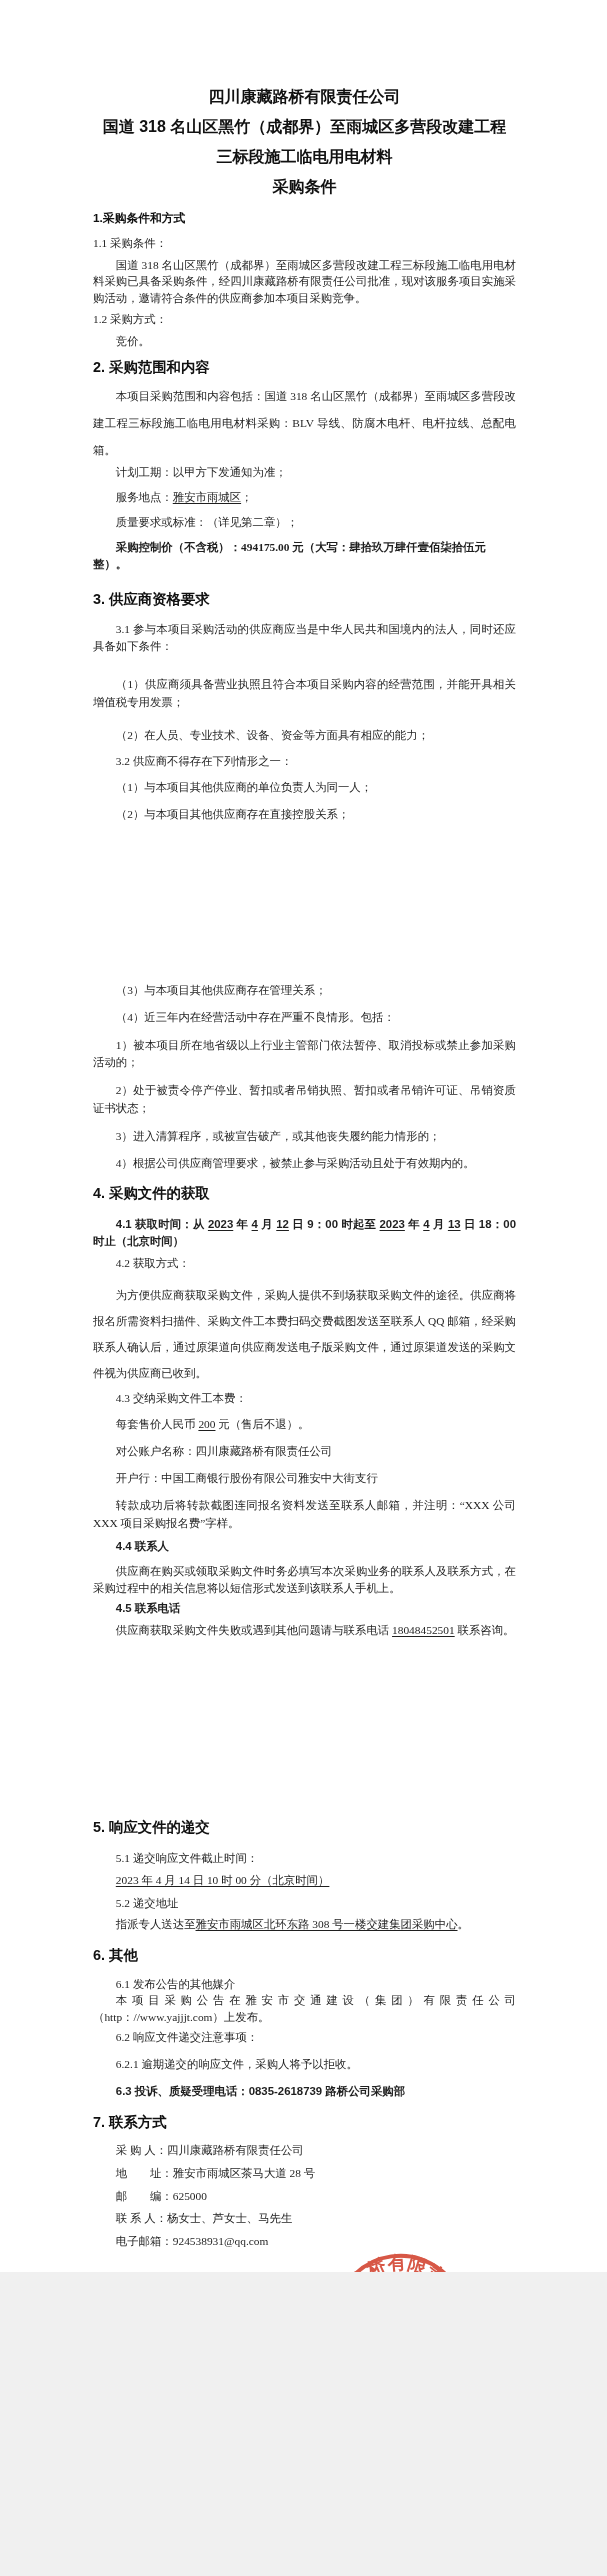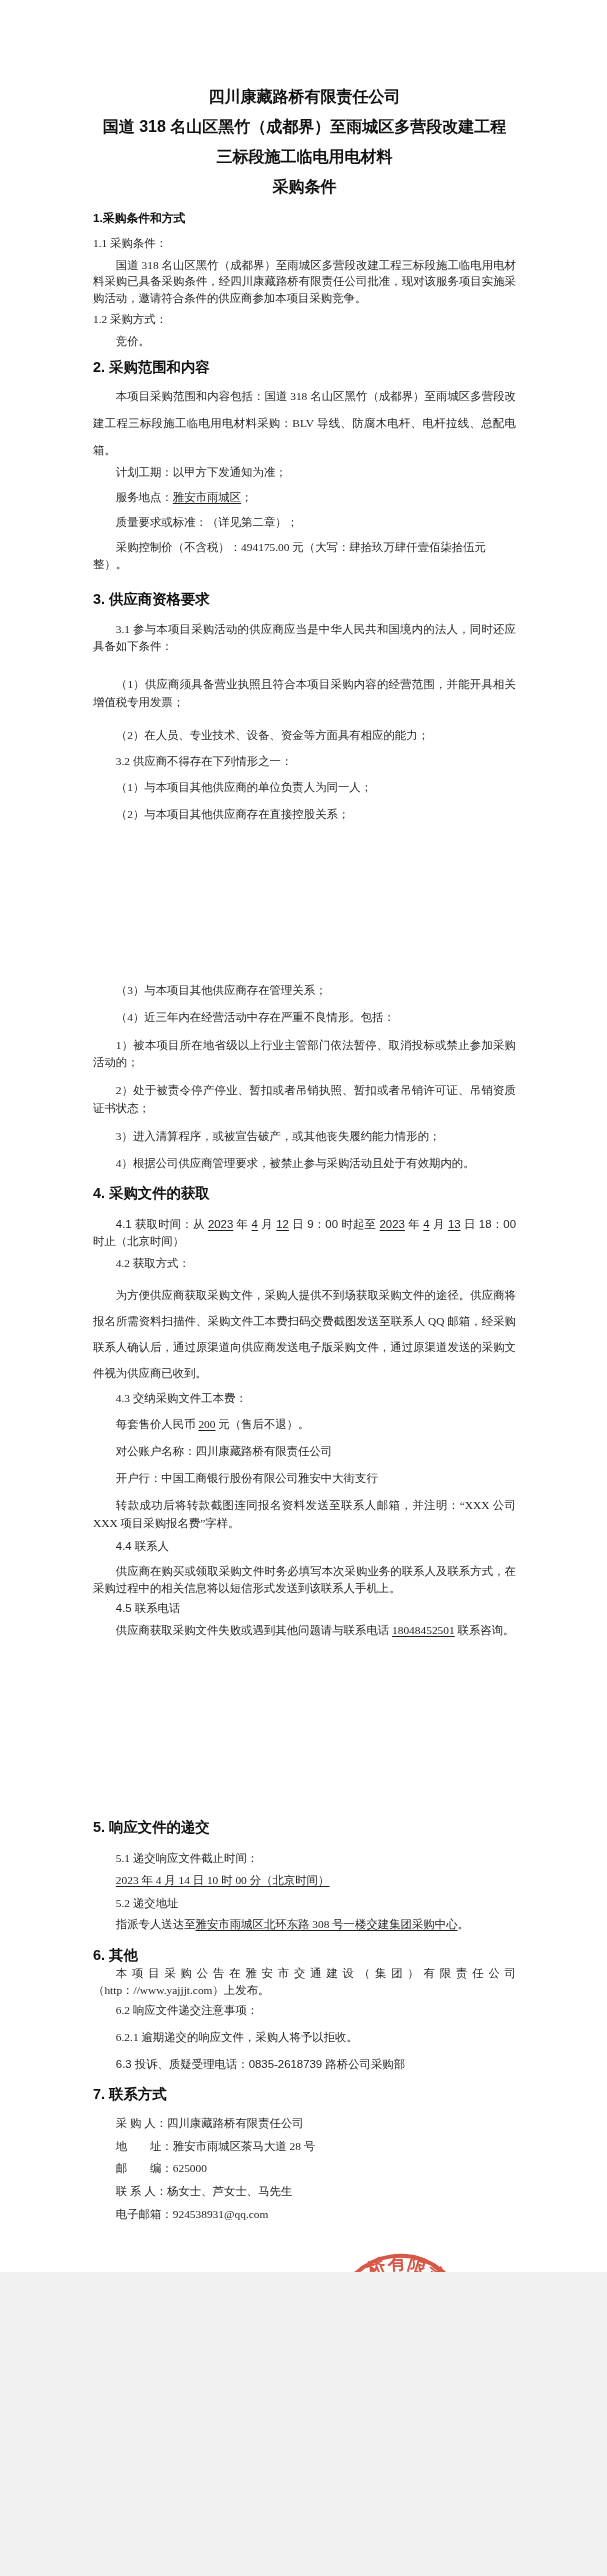--- a/index.html
+++ b/index.html
@@ -27,21 +27,21 @@
   }
   .hsec {
     font-family:"Liberation Sans","DejaVu Sans",sans-serif;
     font-weight:bold; font-size:14.4px; line-height:20px; color:#111;
   }
   .ind { text-indent:2em; }
   .just { text-align:justify; }
   .lh23 { line-height:17.5px; }
   .lh34 { line-height:26px; }
   .lh36 { line-height:27px; }
-  .bold { font-weight:normal; }
+  .bold { font-weight:bold; }
   .gothic { font-family:"Liberation Sans","DejaVu Sans",sans-serif; }
   .u { text-decoration:underline; text-underline-offset:2.3px; }
   .gap { width:100%; }
   .num { letter-spacing:0.4px; }
   .signature {
     position:absolute; left:330px; top:2280px; width:148px;
     text-align:center; color:#1f1f1f;
   }
   .signature .sig-date { margin-top:16px; }
   .stamp {
@@ -111,20 +111,21 @@
 
     <div class="gap" style="height:179px"></div>
 
     <div class="hsec">5. 响应文件的递交</div>
     <p class="ind" style="margin-top:13px">5.1 递交响应文件截止时间：</p>
     <p class="ind" style="margin-top:5.3px"><span class="u">2023 年 4 月 14 日 10 时 00 分（北京时间）</span></p>
     <p class="ind" style="margin-top:6px">5.2 递交地址</p>
     <p class="ind" style="margin-top:4.6px"><span>指派专人送达至</span><span class="u">雅安市雨城区北环东路 308 号一楼交建集团采购中心</span><span>。</span></p>
 
     <div class="hsec" style="margin-top:12px">6. 其他</div>
+    <p class="ind" style="margin-top:10.6px">6.1 发布公告的其他媒介</p>
     <p class="ind just" style="">本项目采购公告在雅安市交通建设（集团）有限责任公司（http：//www.yajjjt.com）上发布。</p>
     <p class="ind" style="margin-top:3.8px">6.2 响应文件递交注意事项：</p>
     <p class="ind" style="margin-top:10px">6.2.1 逾期递交的响应文件，采购人将予以拒收。</p>
     <p class="ind bold gothic" style="margin-top:10px">6.3 投诉、质疑受理电话：0835-2618739 路桥公司采购部</p>
 
     <div class="hsec" style="margin-top:12px">7. 联系方式</div>
     <p class="ind" style="margin-top:10.6px"><span>采 购 人：</span><span>四川康藏路桥有限责任公司</span></p>
     <p class="ind" style="margin-top:6px"><span>地　　址：</span><span>雅安市雨城区茶马大道 28 号</span></p>
     <p class="ind" style="margin-top:6px"><span>邮　　编：</span><span>625000</span></p>
     <p class="ind" style="margin-top:6px"><span>联 系 人：</span><span>杨女士、芦女士、马先生</span></p>

